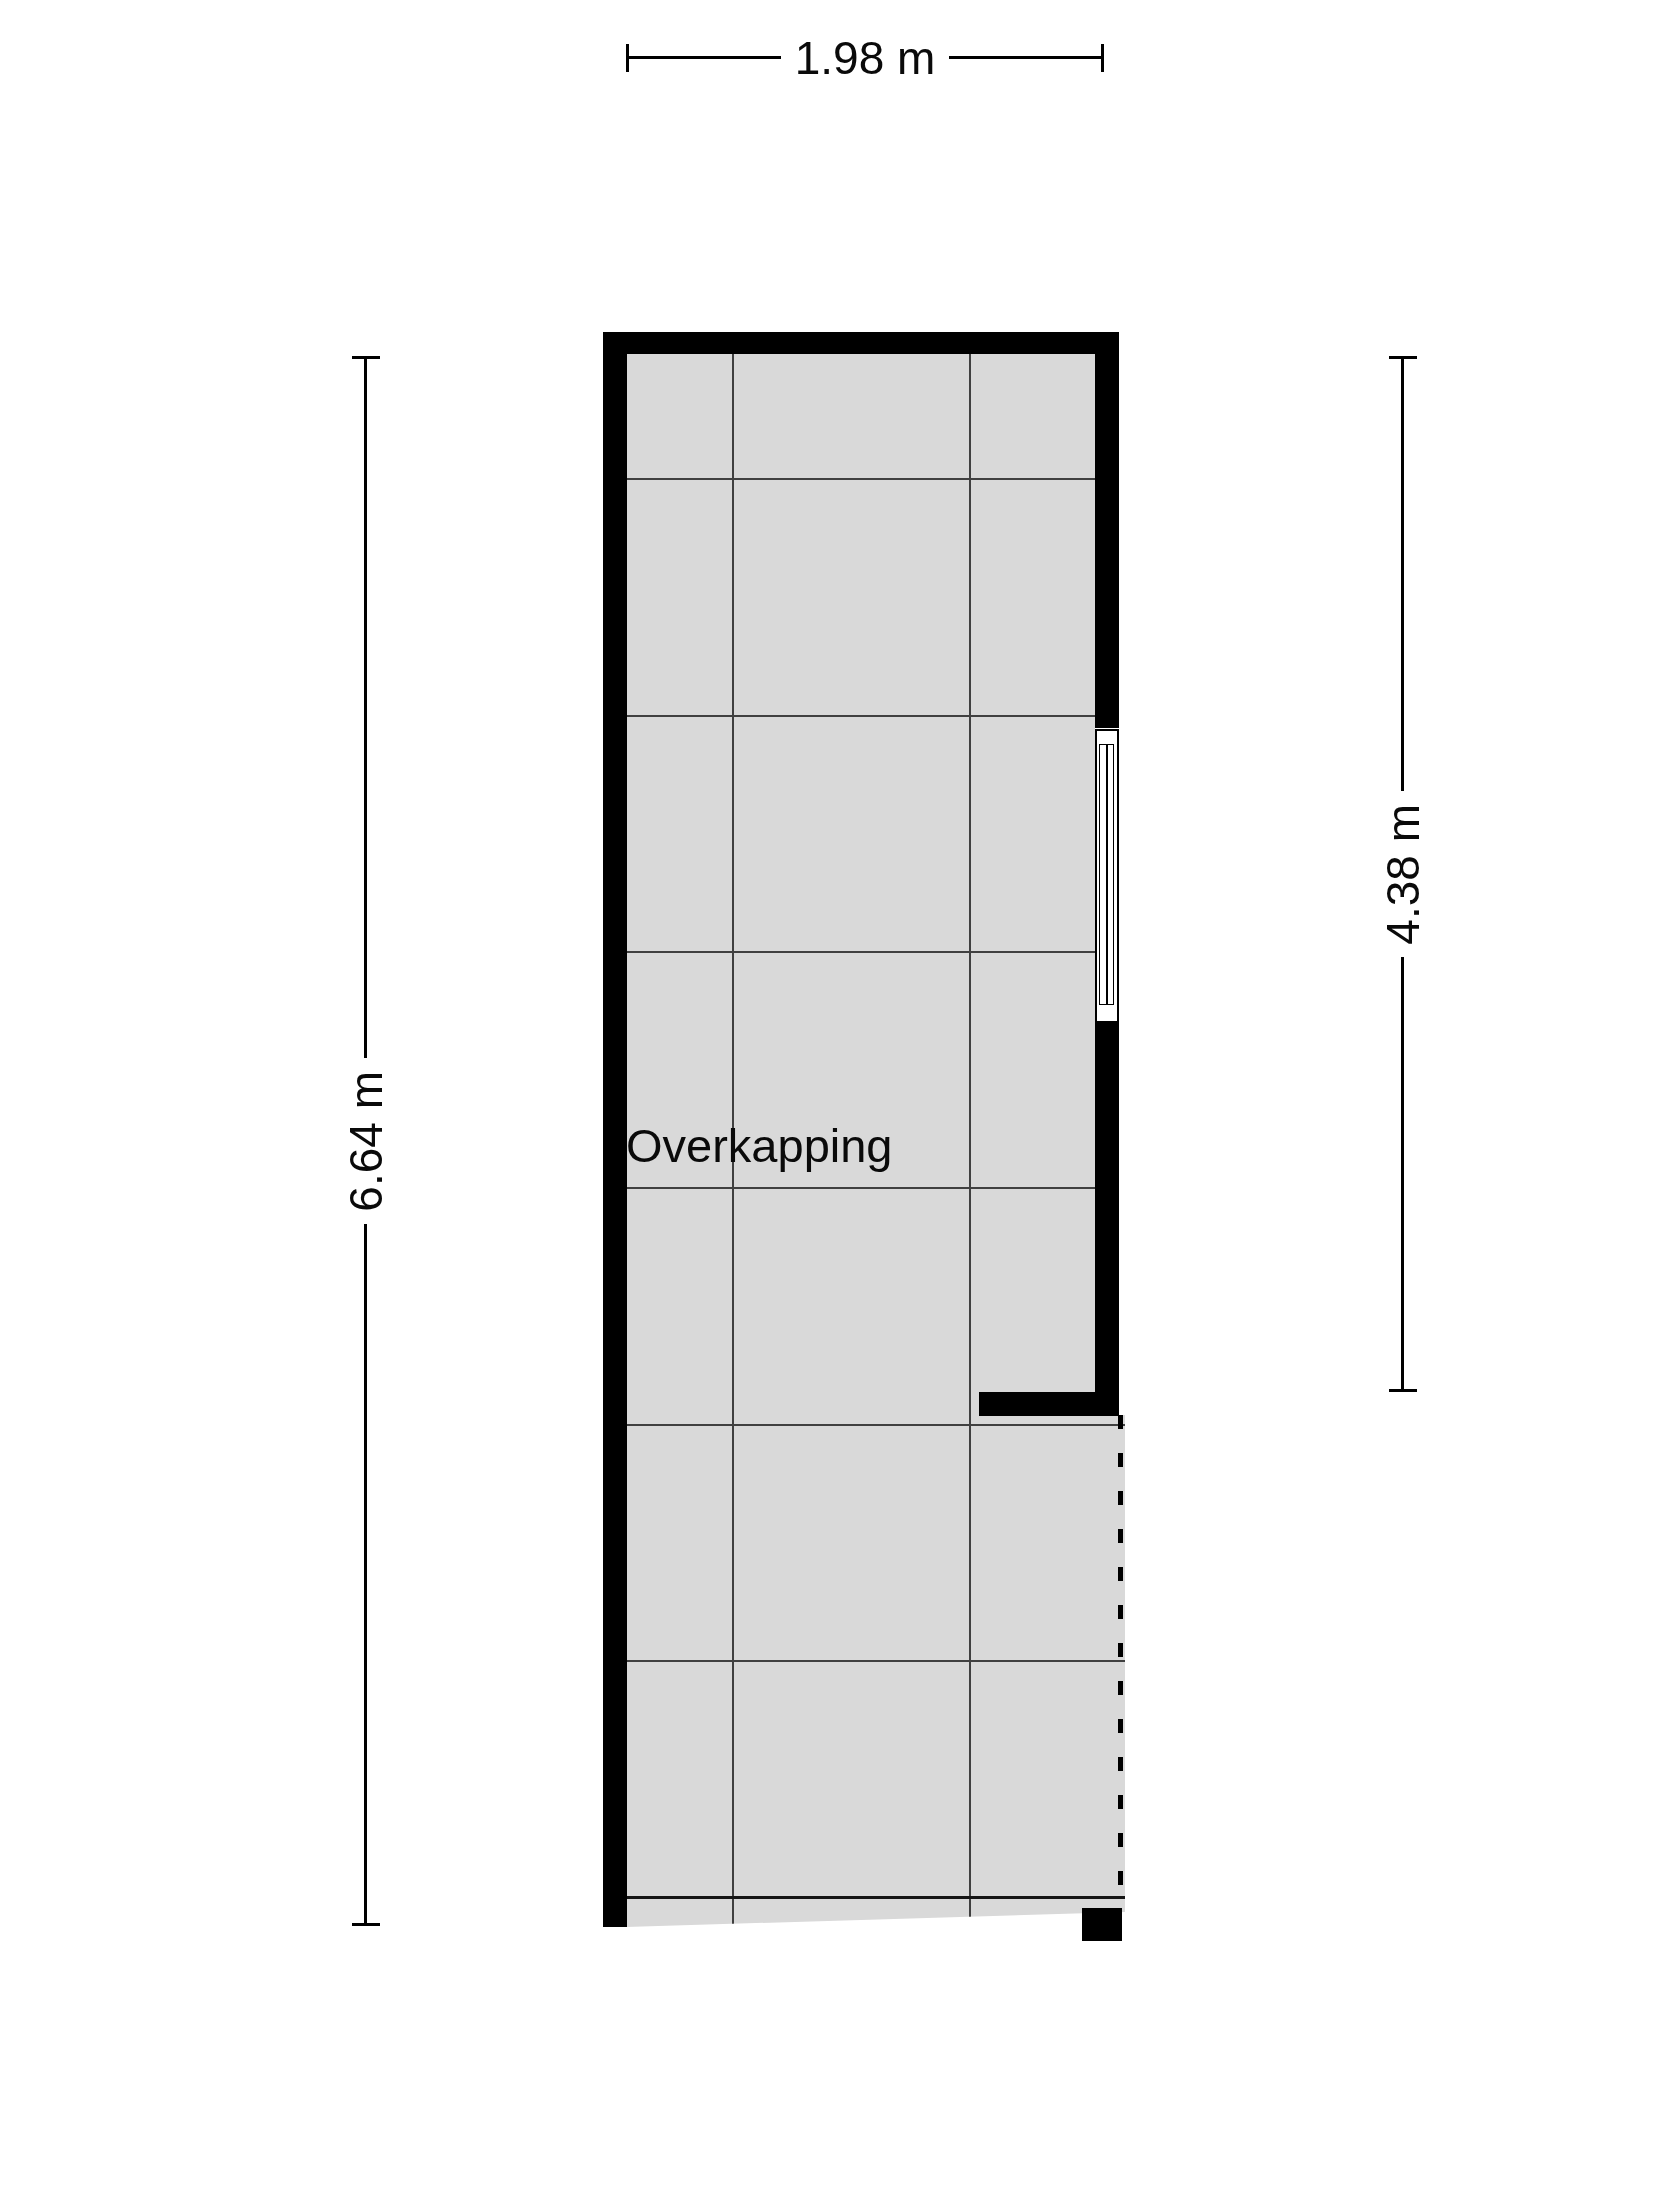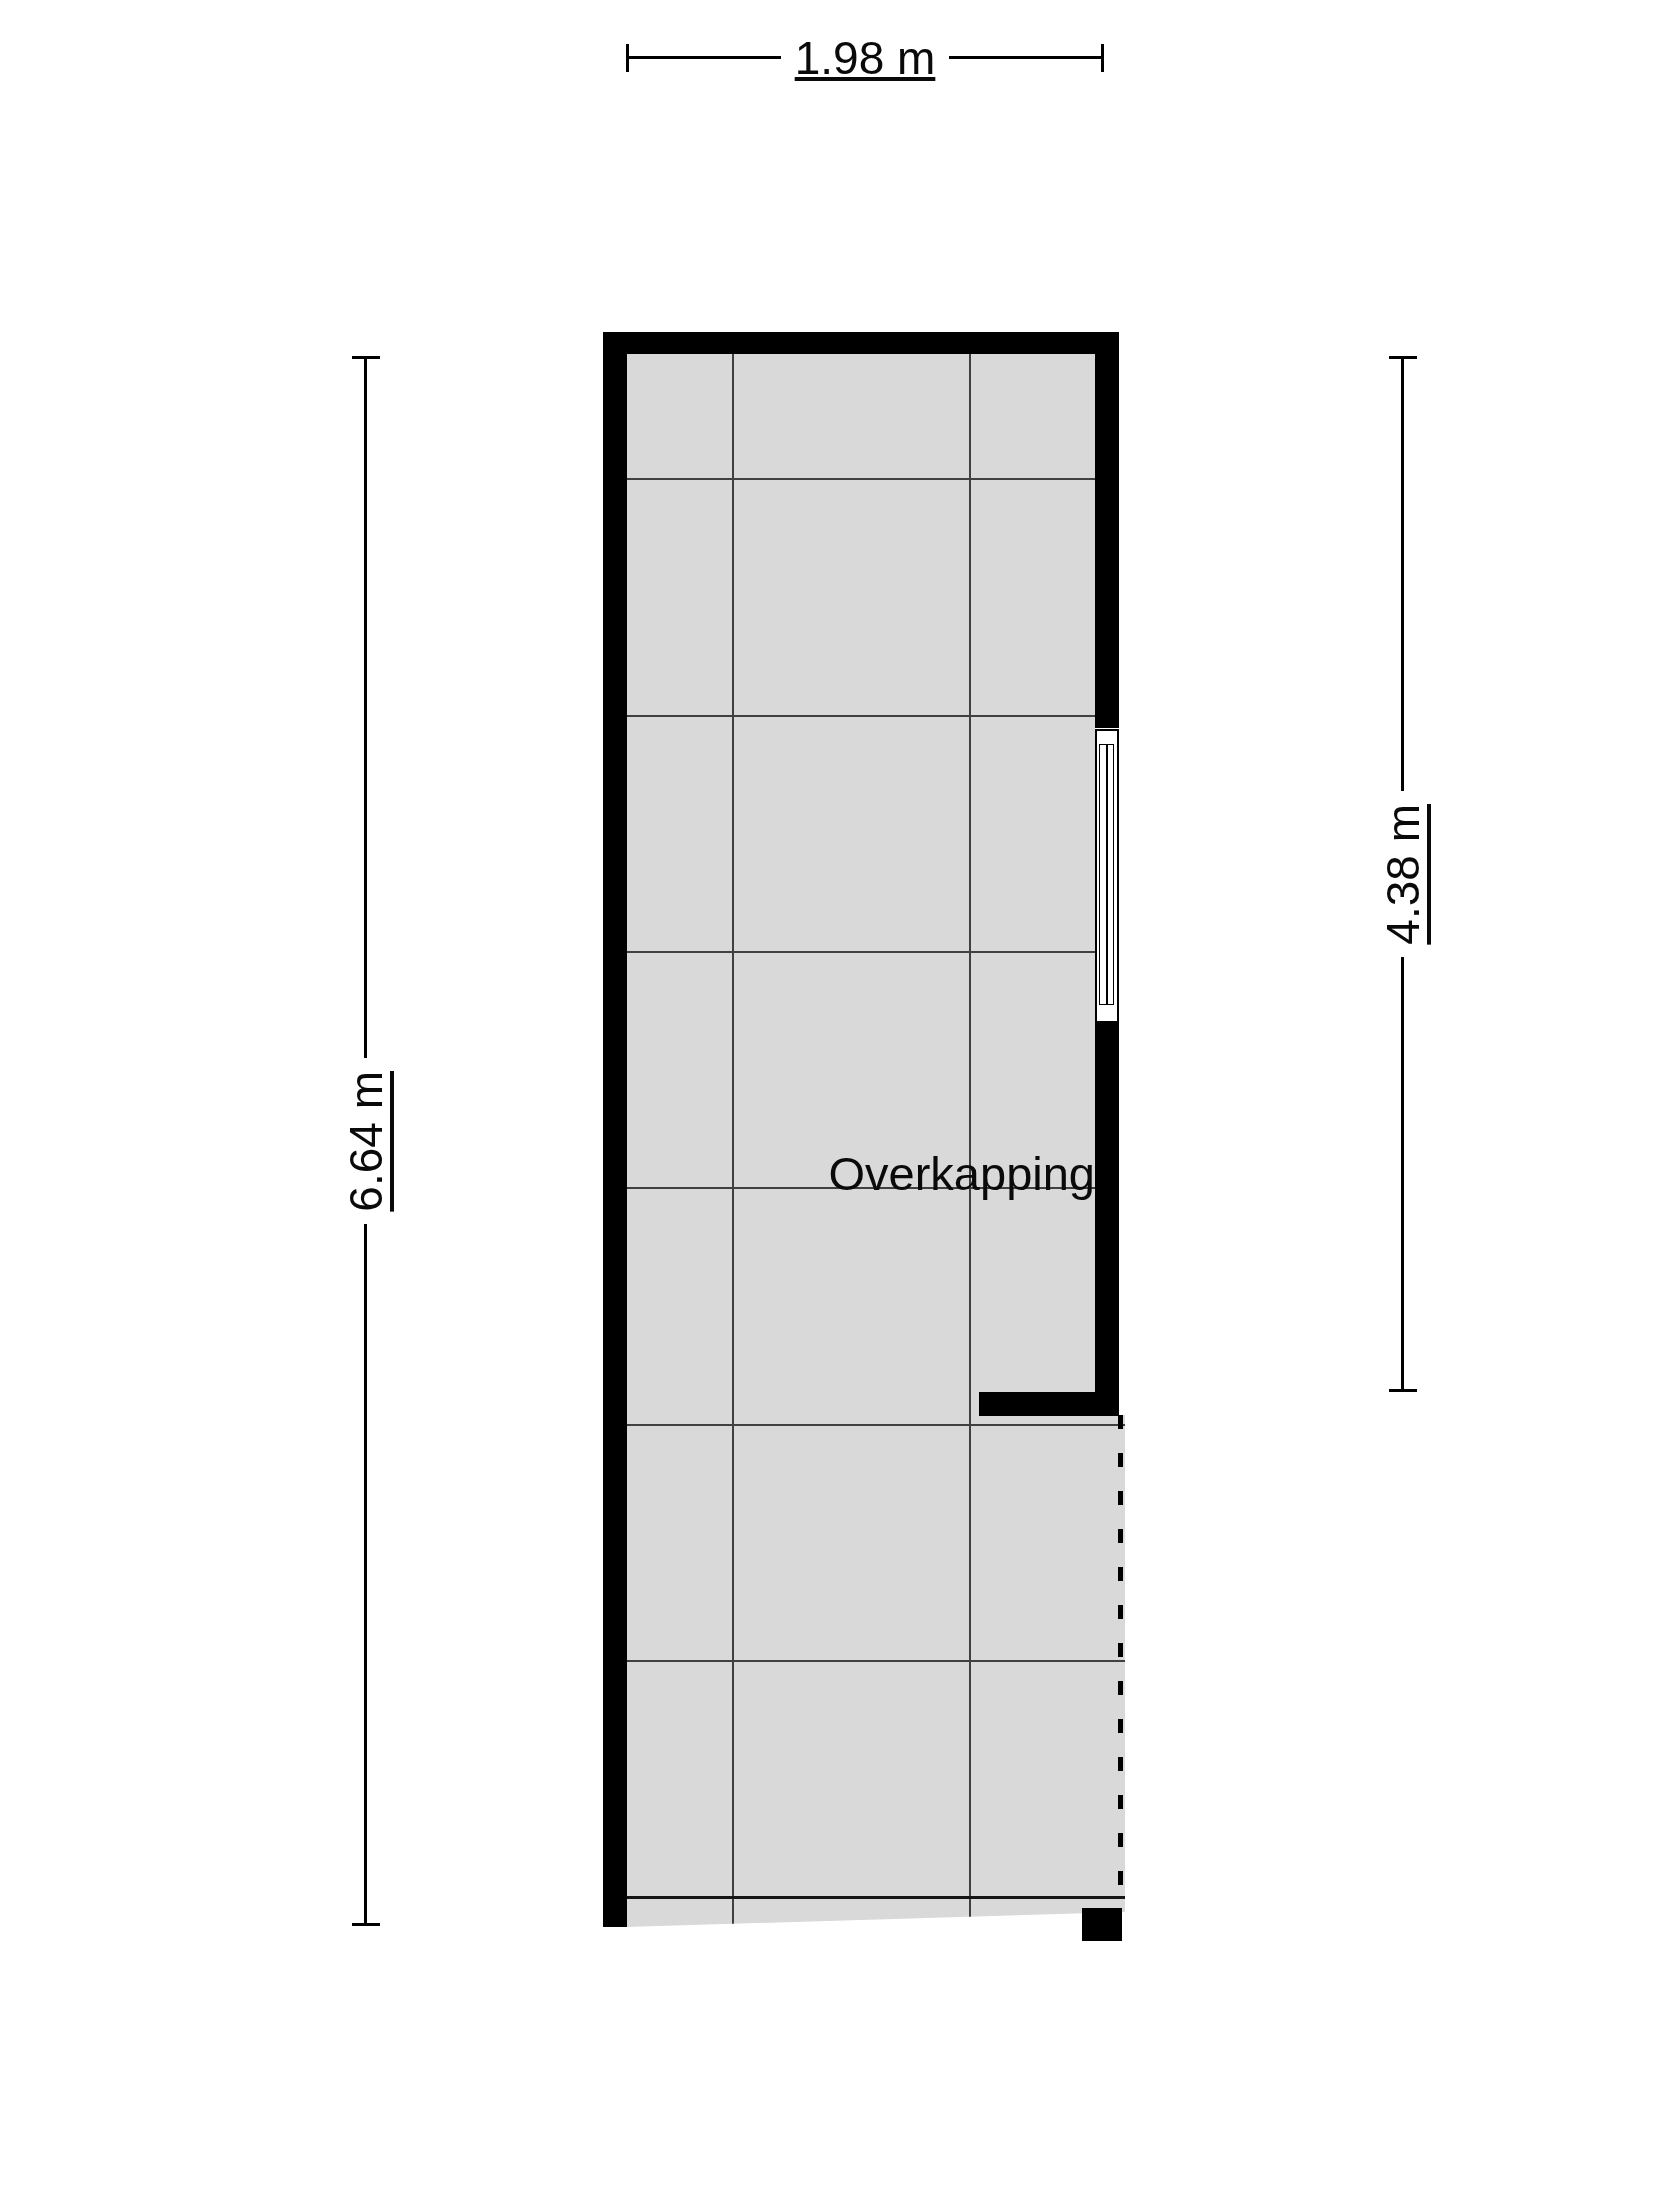--- a/index.html
+++ b/index.html
@@ -19,21 +19,21 @@
   }
   .abs{position:absolute;}
 
   
   .dim-h{display:flex;flex-direction:row;align-items:center;}
   .dim-v{display:flex;flex-direction:column;align-items:center;}
   .dim-h .tick{width:3.2px;height:28px;background:var(--wall);flex:0 0 auto;}
   .dim-v .tick{width:28px;height:3.2px;background:var(--wall);flex:0 0 auto;}
   .dim-h .dline{height:2.4px;background:var(--wall);flex:1 1 auto;}
   .dim-v .dline{width:2.4px;background:var(--wall);flex:1 1 auto;}
-  .dim-label{font-size:46px;line-height:1;white-space:nowrap;text-decoration:underline;}
+  .dim-label{font-size:46px;line-height:1;white-space:nowrap;}
   .dim-h .dim-label{padding:0 14px;}
   .dim-v .dim-label{
     writing-mode:vertical-rl;transform:rotate(180deg);
     margin:12.6px 0;
   }
 
   
   #floor{
     left:626px;top:354px;width:499px;height:1573px;
     background:var(--floor);
@@ -68,21 +68,21 @@
 
   
   #open-boundary{
     left:1118px;top:1415px;width:4.7px;height:493px;
     background:repeating-linear-gradient(to bottom,var(--wall) 0 14px,transparent 14px 38px);
   }
 
   
   #room-label{
     left:626px;top:1117px;width:469px;height:58px;
-    font-size:47px;line-height:58px;text-align:right;white-space:nowrap;margin-top:28px;
+    font-size:47px;line-height:58px;text-align:left;white-space:nowrap;
   }
 
   
   #dim-top{left:626px;top:31.5px;width:478px;height:52px;}
   #dim-left{left:352px;top:356px;width:27px;height:1570px;}
   #dim-right{left:1389px;top:356px;width:27px;height:1036px;}
 </style>
 </head>
 <body>
 

